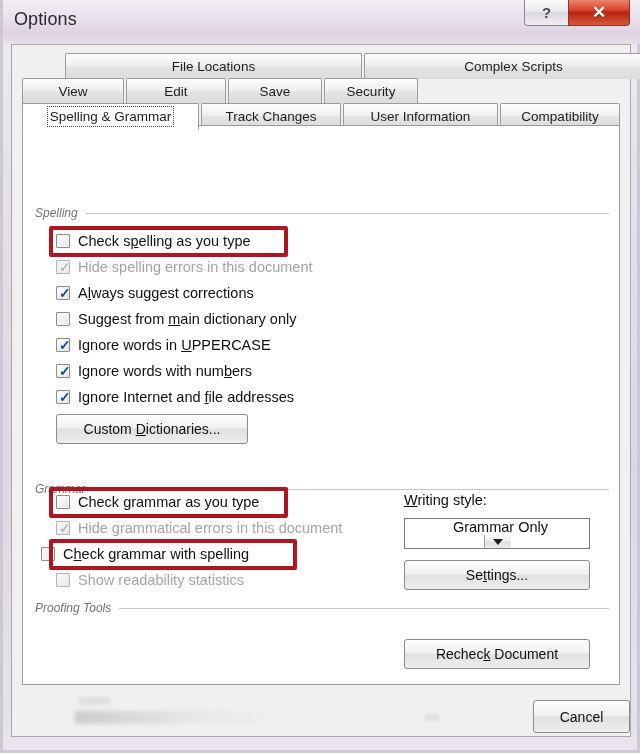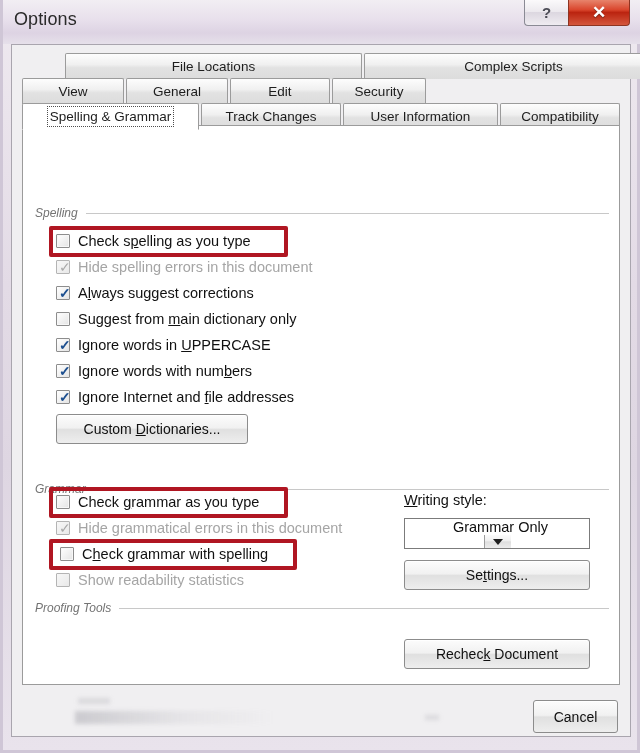--- a/index.html
+++ b/index.html
@@ -151,21 +151,21 @@
     position:absolute;left:405px;top:18px;width:14px;height:5px;
     background:rgba(140,140,150,.22);filter:blur(2px);
   }
   #ok-btn{
     position:absolute;left:390px;top:3px;width:111px;height:33px;
     border-color:#6a97ab;
     box-shadow:0 0 0 2px #9fd8ee, inset 0 1px 0 rgba(255,255,255,.85);
     font-weight:normal;
   }
   #cancel-btn{
-    position:absolute;left:513px;top:3px;width:85px;height:33px;
+    position:absolute;left:513px;top:3px;width:97px;height:33px;
   }
 </style>
 </head>
 <body>
 
 <div id="window">
 
   <div id="titlebar">
     <div id="title-text">Options</div>
     <div id="help-btn" class="caption-btn">
@@ -186,25 +186,25 @@
           </div>
           <div class="tab" style="width:299px;margin-right:0">
             <span class="tablabel">Complex Scripts</span>
           </div>
         </div>
 
         <div class="tabrow r2">
           <div class="tab" style="width:102px">
             <span class="tablabel">View</span>
           </div>
-          <div class="tab" style="width:102px">
-            <span class="tablabel">General</span>
-          </div>
           <div class="tab" style="width:100px">
             <span class="tablabel">Edit</span>
+          </div>
+          <div class="tab" style="width:94px">
+            <span class="tablabel">Save</span>
           </div>
           <div class="tab" style="width:94px;margin-right:0">
             <span class="tablabel">Security</span>
           </div>
         </div>
 
         <div class="tabrow r3">
           <div class="tab selected" style="width:177px">
             <span class="tablabel">Spelling &amp; Grammar</span>
           </div>
@@ -286,21 +286,21 @@
           <span class="cblabel">Check <u>g</u>rammar as you type</span>
         </div>
 
         <div class="cbrow" style="left:33px;top:391px;">
           <span class="cbox disabled">
               <span class="tick">✓</span>
             </span>
           <span class="cblabel disabled">Hide grammatical errors in this document</span>
         </div>
 
-        <div class="cbrow" style="left:37px;top:417px;">
+        <div class="cbrow" style="left:18px;top:417px;">
           <span class="cbox inner"></span>
           <span class="cblabel">C<u>h</u>eck grammar with spelling</span>
         </div>
 
         <div class="cbrow" style="left:33px;top:443px;">
           <span class="cbox disabled"></span>
           <span class="cblabel disabled">Show readability statistics</span>
         </div>
 
         <div style="position:absolute;left:381px;top:366px;font-size:14.5px;color:#111;">

